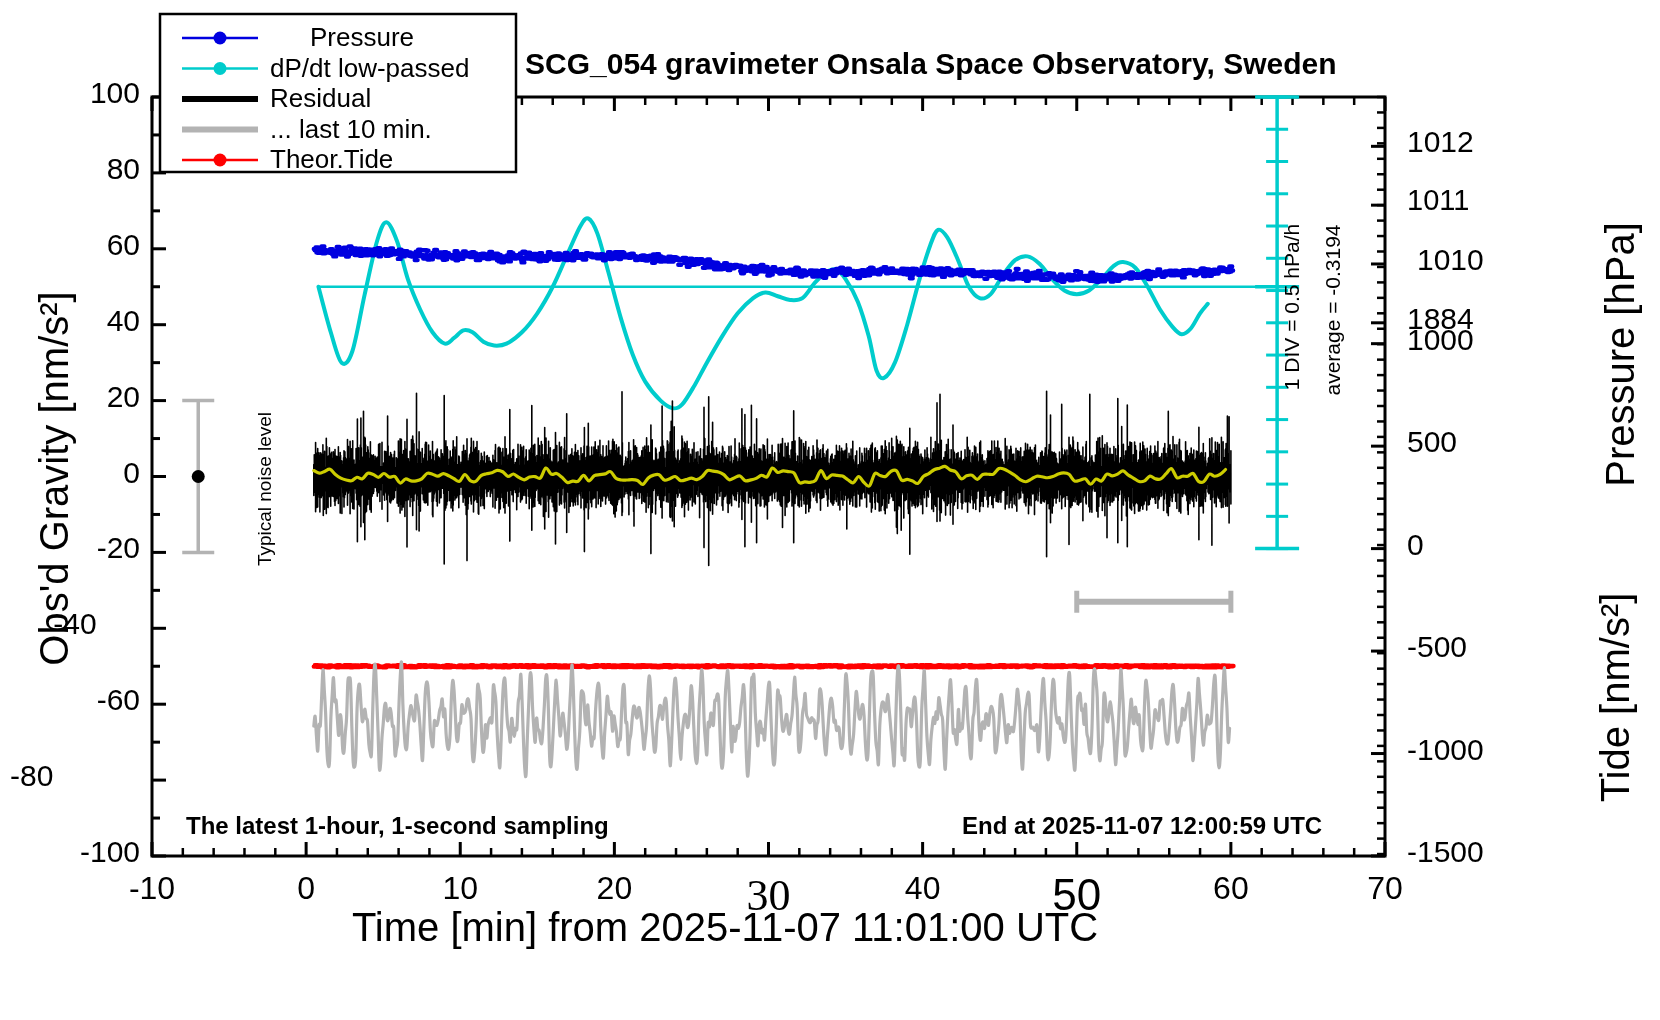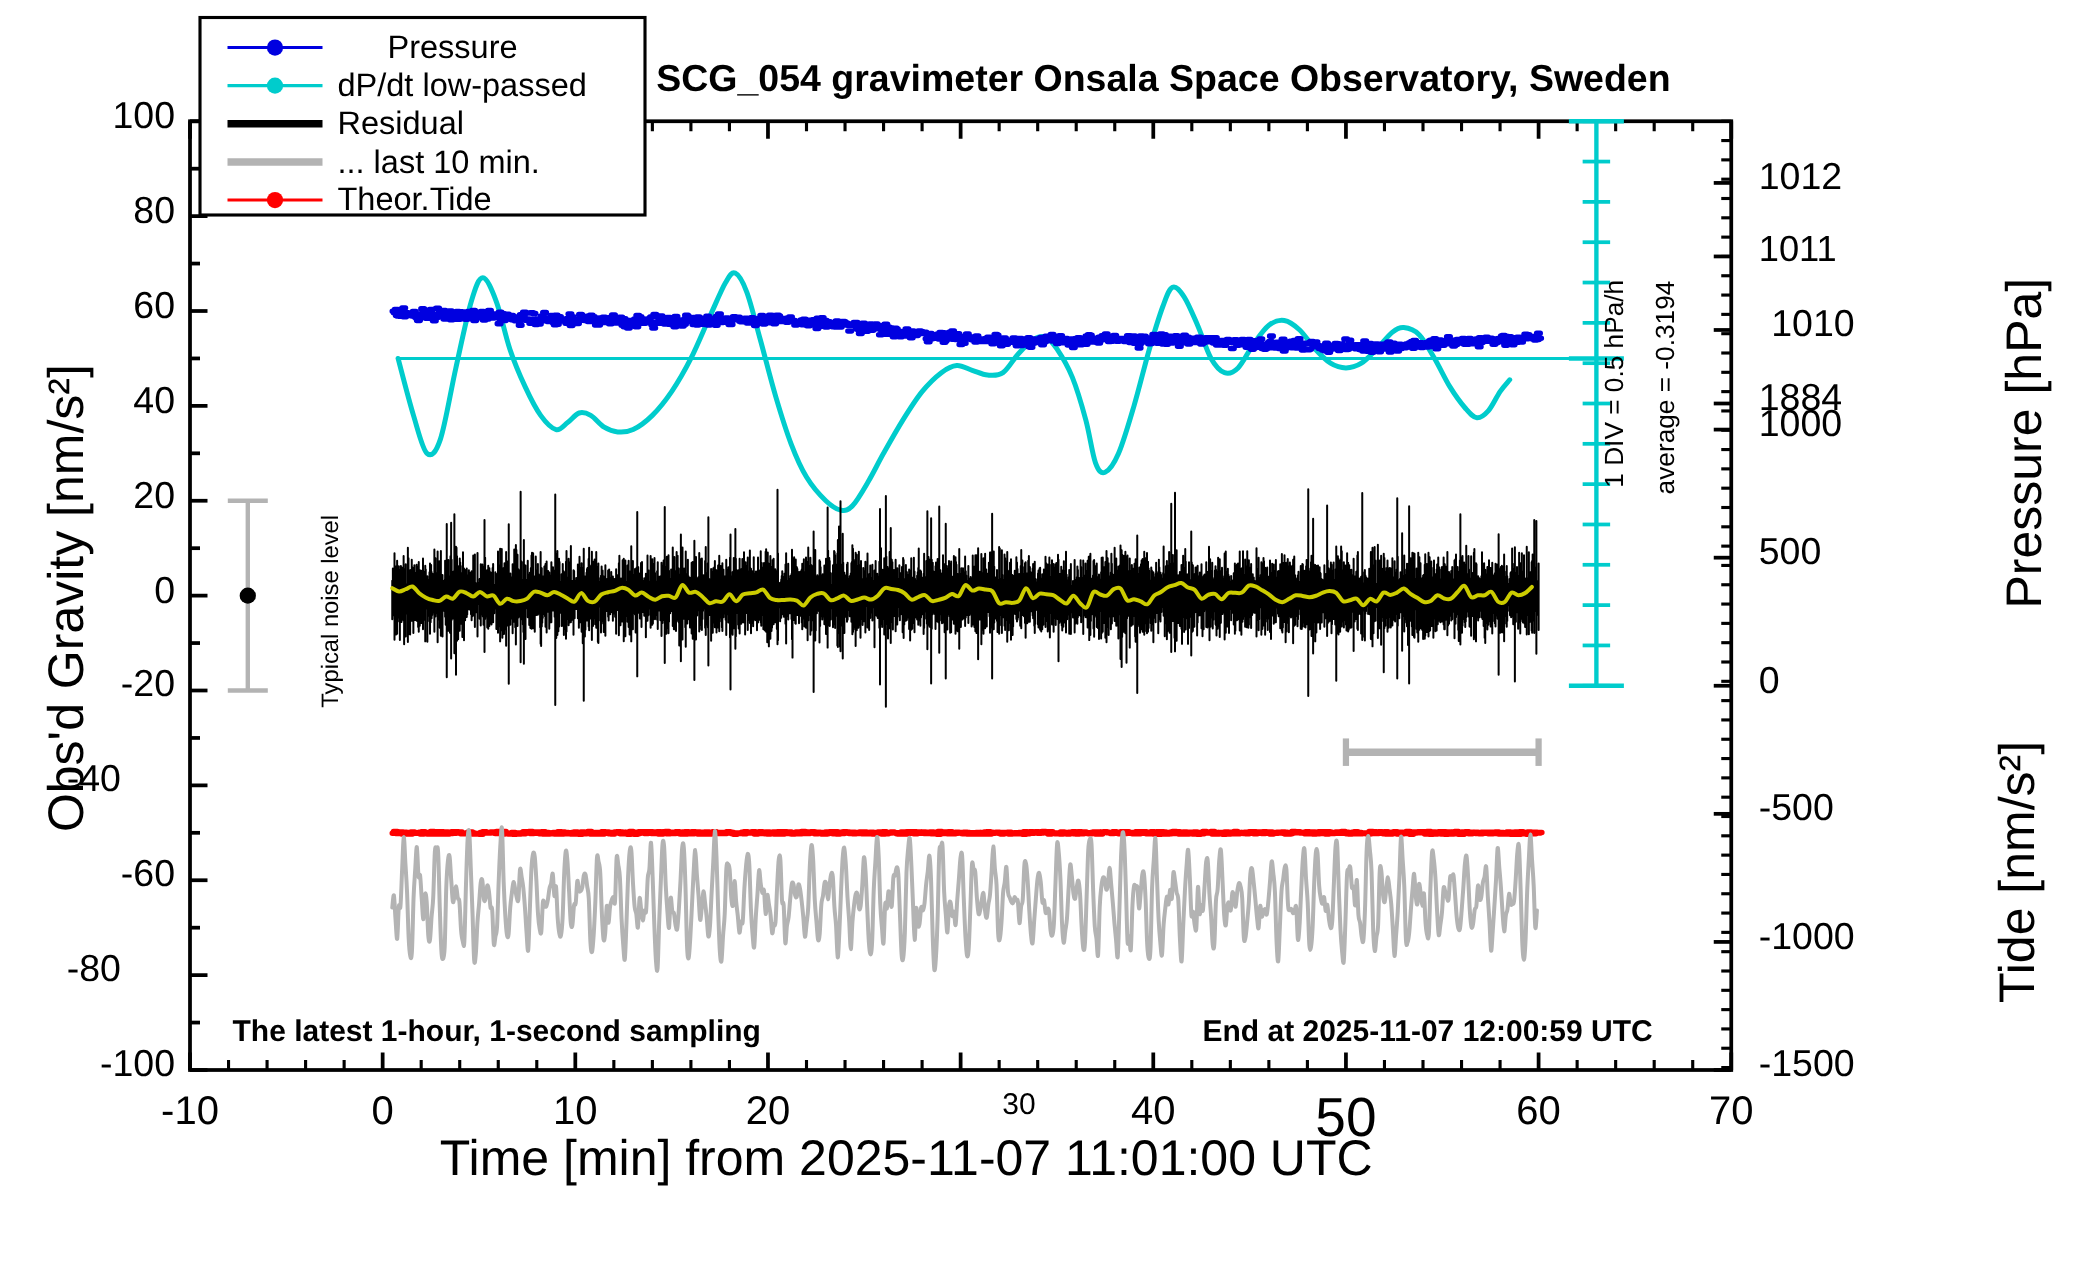--- a/index.html
+++ b/index.html
@@ -243,35 +243,35 @@
 <div style="position:absolute;left:165px;top:478px;width:200px;text-align:center;
             transform:rotate(-90deg);font-size:19px;white-space:nowrap;">Typical noise level</div>
 
 <div style="position:absolute;left:1192px;top:295px;width:200px;text-align:center;
             transform:rotate(-90deg);font-size:21px;white-space:nowrap;">1 DIV = 0.5 hPa/h</div>
 
 <div style="position:absolute;left:1233px;top:298px;width:200px;text-align:center;
             transform:rotate(-90deg);font-size:21px;white-space:nowrap;">average = -0.3194</div>
 
 <div class="tick-label" style="position: absolute; left: 10px; top: 835px; width: 130px; text-align: right; font-size: 30px;">-100</div>
-    <div class="tick-label" style="position: absolute; left: 10px; top: 759.1px; width: 130px; text-align: center; font-size: 30px;">-80</div>
+    <div class="tick-label" style="position: absolute; left: 10px; top: 759.1px; width: 130px; text-align: left; font-size: 30px;">-80</div>
     <div class="tick-label" style="position: absolute; left: 10px; top: 683.2px; width: 130px; text-align: right; font-size: 30px;">-60</div>
     <div class="tick-label" style="position: absolute; left: 10px; top: 607.3px; width: 130px; text-align: center; font-size: 30px;">-40</div>
     <div class="tick-label" style="position: absolute; left: 10px; top: 531.4px; width: 130px; text-align: right; font-size: 30px;">-20</div>
     <div class="tick-label" style="position: absolute; left: 10px; top: 455.5px; width: 130px; text-align: right; font-size: 30px;">0</div>
     <div class="tick-label" style="position: absolute; left: 10px; top: 379.6px; width: 130px; text-align: right; font-size: 30px;">20</div>
     <div class="tick-label" style="position: absolute; left: 10px; top: 303.7px; width: 130px; text-align: right; font-size: 30px;">40</div>
     <div class="tick-label" style="position: absolute; left: 10px; top: 227.8px; width: 130px; text-align: right; font-size: 30px;">60</div>
     <div class="tick-label" style="position: absolute; left: 10px; top: 151.9px; width: 130px; text-align: right; font-size: 30px;">80</div>
     <div class="tick-label" style="position: absolute; left: 10px; top: 76px; width: 130px; text-align: right; font-size: 30px;">100</div>
     <div style="position: absolute; left: 92px; top: 870px; width: 120px; text-align: center; font-size: 32px;">-10</div>
     <div style="position: absolute; left: 246.125px; top: 870px; width: 120px; text-align: center; font-size: 32px;">0</div>
     <div style="position: absolute; left: 400.25px; top: 870px; width: 120px; text-align: center; font-size: 32px;">10</div>
     <div style="position: absolute; left: 554.375px; top: 870px; width: 120px; text-align: center; font-size: 32px;">20</div>
-    <div style="position: absolute; left: 708.5px; top: 870px; width: 120px; text-align: right; font-size: 24px;">30</div>
+    <div style="position: absolute; left: 708.5px; top: 870px; width: 120px; text-align: center; font-size: 44px; font-family: Liberation Serif, serif;">30</div>
     <div style="position: absolute; left: 862.625px; top: 870px; width: 120px; text-align: center; font-size: 32px;">40</div>
     <div style="position: absolute; left: 1016.75px; top: 870px; width: 120px; text-align: center; font-size: 44px;">50</div>
     <div style="position: absolute; left: 1170.88px; top: 870px; width: 120px; text-align: center; font-size: 32px;">60</div>
     <div style="position: absolute; left: 1325px; top: 870px; width: 120px; text-align: center; font-size: 32px;">70</div>
     <div style="position: absolute; left: 1407px; top: 301.803px; width: 140px; text-align: left; font-size: 30px;">1884</div>
     <div style="position: absolute; left: 1407px; top: 242.98px; width: 140px; text-align: left; font-size: 30px; margin-left: 10px;">1010</div>
     <div style="position: absolute; left: 1407px; top: 184.157px; width: 140px; text-align: left; font-size: 29px;">1011</div>
     <div style="position: absolute; left: 1407px; top: 125.335px; width: 140px; text-align: left; font-size: 30px;">1012</div>
     <div style="position: absolute; left: 1407px; top: 835px; width: 140px; text-align: left; font-size: 30px;">-1500</div>
     <div style="position: absolute; left: 1407px; top: 732.535px; width: 140px; text-align: left; font-size: 30px;">-1000</div>

